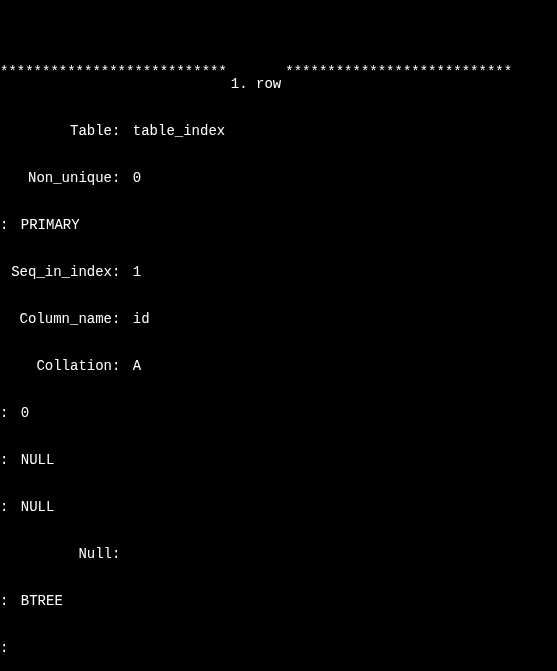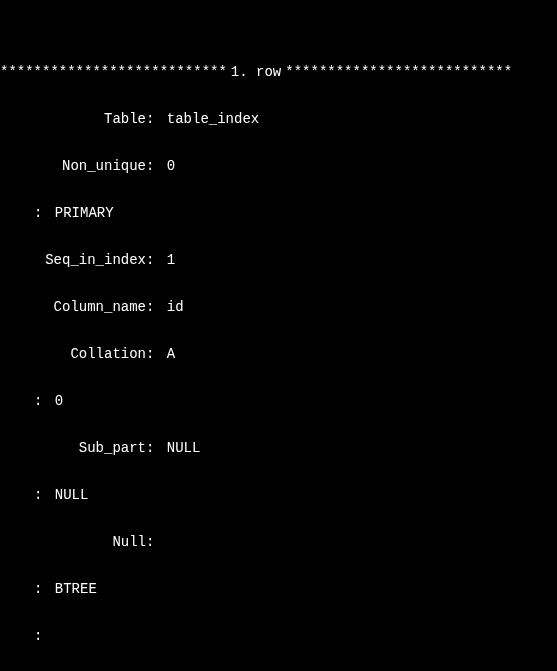--- a/index.html
+++ b/index.html
@@ -19,24 +19,24 @@
     white-space: pre;
   }
   .row-sep {
     display: flex;
   }
   .row-sep .stars-l, .row-sep .stars-r {
     letter-spacing: 0;
   }
   .row-sep .mid {
     padding: 0 4px;
+    margin-top: 12px;
   }
   .kv {
     display: flex;
-    padding-left: 34px;
   }
   .kv .label {
     width: 112px;
     text-align: right;
     padding-right: 0;
   }
   .kv .colon {
     padding: 0 4px 0 0;
   }
   .kv .value {
@@ -54,21 +54,21 @@
     <span class="mid"><span>1.</span> <span>row</span></span>
     <span class="stars-r">***************************</span>
   </div>
   <div class="kv"><span class="label">Table</span><span class="colon">: </span><span class="value">table_index</span></div>
   <div class="kv"><span class="label">Non_unique</span><span class="colon">: </span><span class="value">0</span></div>
   <div class="kv"><span class="colon">: </span><span class="value">PRIMARY</span></div>
   <div class="kv"><span class="label">Seq_in_index</span><span class="colon">: </span><span class="value">1</span></div>
   <div class="kv"><span class="label">Column_name</span><span class="colon">: </span><span class="value">id</span></div>
   <div class="kv"><span class="label">Collation</span><span class="colon">: </span><span class="value">A</span></div>
   <div class="kv"><span class="colon">: </span><span class="value">0</span></div>
-  <div class="kv"><span class="label">Sub_part</span><span class="colon">: </span><span class="value">NULL</span></div>
+  <div class="kv"><span class="colon">: </span><span class="value">NULL</span></div>
   <div class="kv"><span class="colon">: </span><span class="value">NULL</span></div>
   <div class="kv"><span class="label">Null</span><span class="colon">: </span><span class="value"></span></div>
   <div class="kv"><span class="colon">: </span><span class="value">BTREE</span></div>
   <div class="kv"><span class="colon">: </span><span class="value"></span></div>
   
 
   
   
   
   

